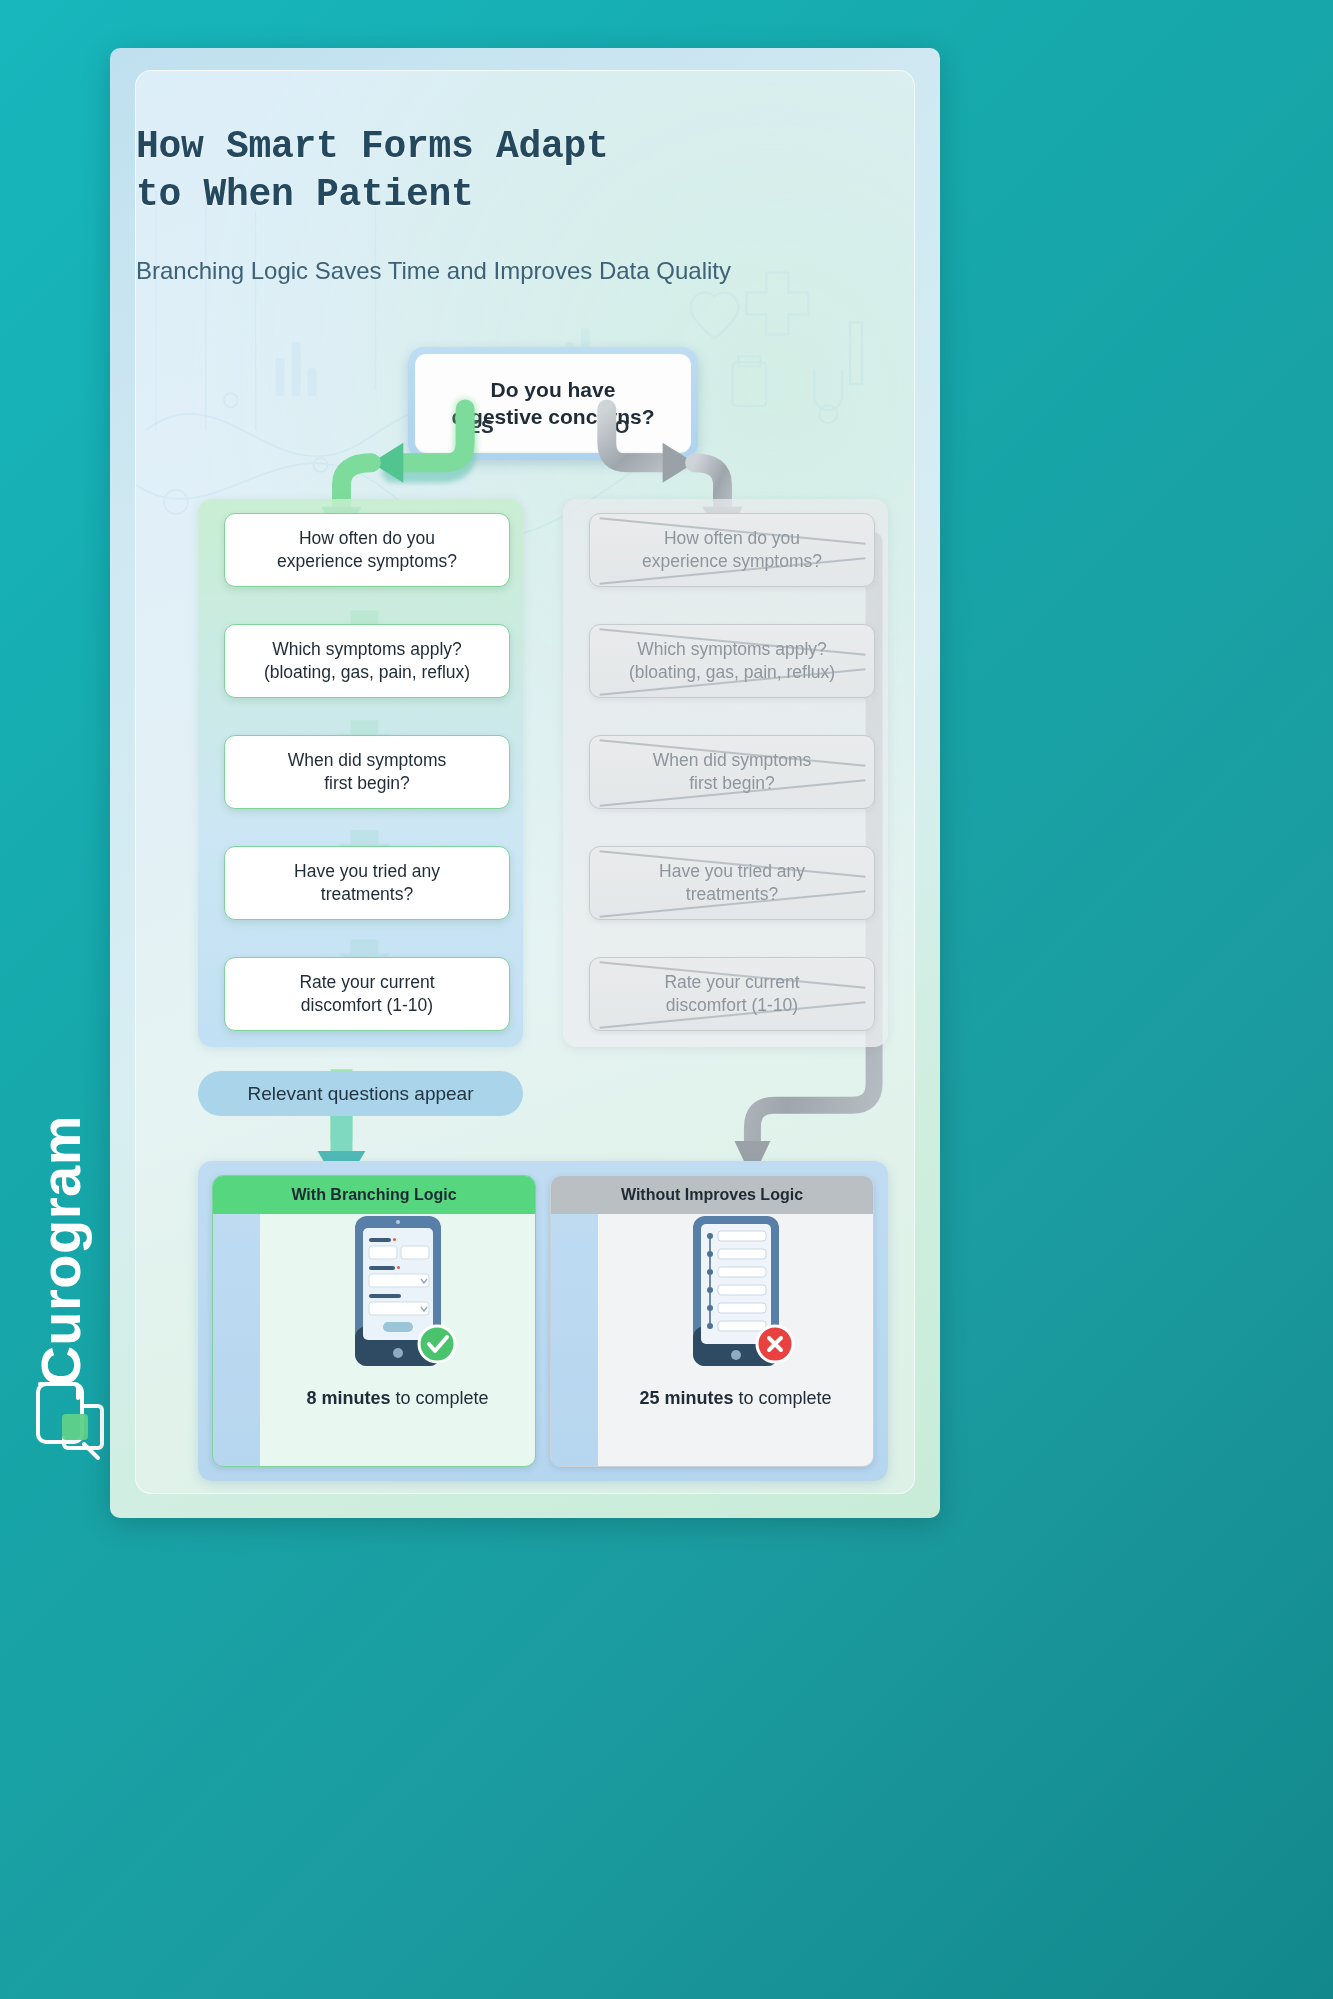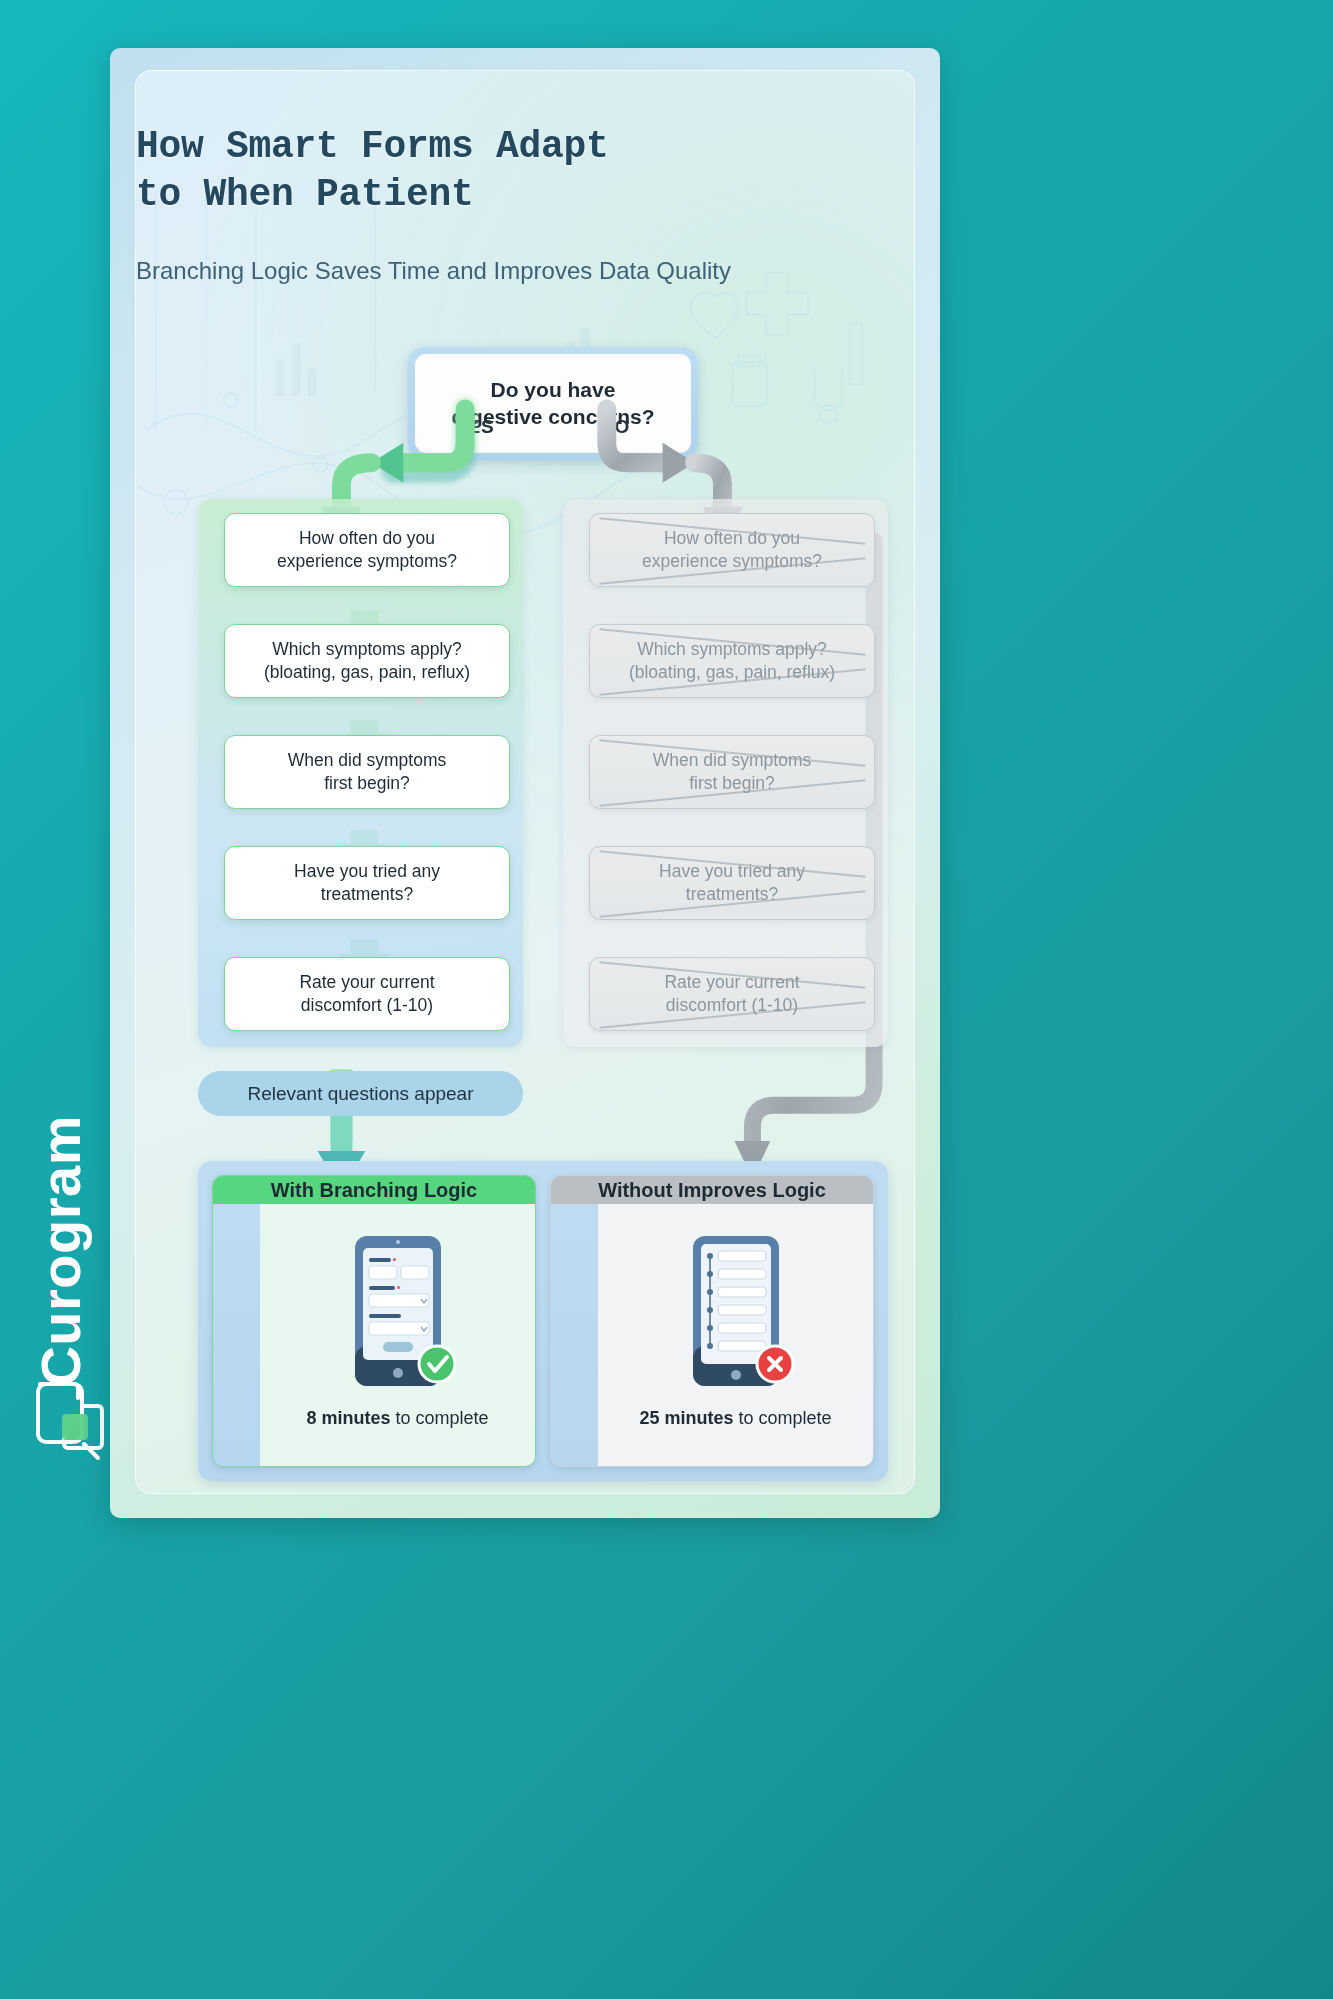--- a/index.html
+++ b/index.html
@@ -181,27 +181,27 @@
     padding: 14px;
     display: flex; gap: 14px;
     box-shadow: 0 3px 12px rgba(70,120,160,.2);
   }
   .card {
     flex: 1; border-radius: 11px; overflow: hidden;
     display: flex; flex-direction: column;
     box-shadow: 0 2px 6px rgba(60,90,120,.18);
   }
   .card-head {
-    height: 28px;
+    height: 38px;
     display: flex; align-items: center; justify-content: center;
-    font-size: 20px; font-weight: 700; color: #1d2a33;
+    font-size: 16px; font-weight: 700; color: #1d2a33;
   }
   .card-body {
     flex: 1;
-    display: flex; flex-direction: column; align-items: center; justify-content: center;
+    display: flex; flex-direction: column; align-items: center; 
     gap: 6px; padding-bottom: 8px; margin-left: 47px;
   }
   .card-good .card-head { background: #56d67f; }
   .card-good { border: 1.5px solid #7fd49a; }
   .card-good .card-body { background: #e8f7ef; }
   .card-bad .card-head { background: #b9bfc3; }
   .card-bad { border: 1.5px solid #cdd2d6; }
   .card-bad .card-body { background: #f1f3f4; }
   .time-line {
     font-size: 18px; color: #1f2b36;

